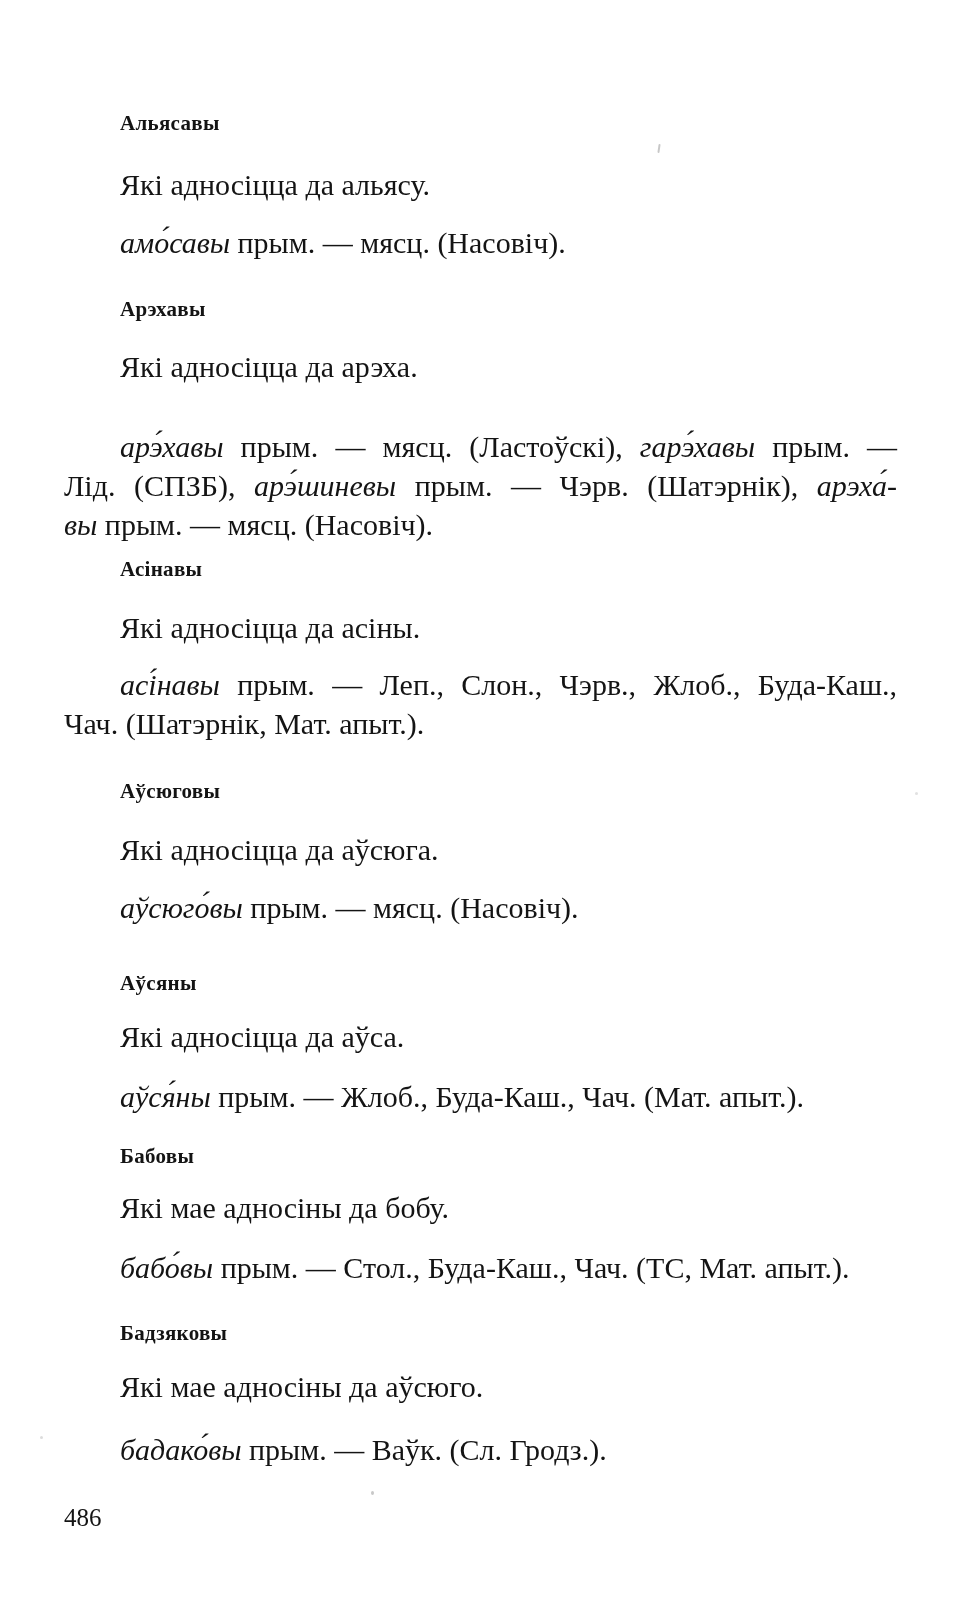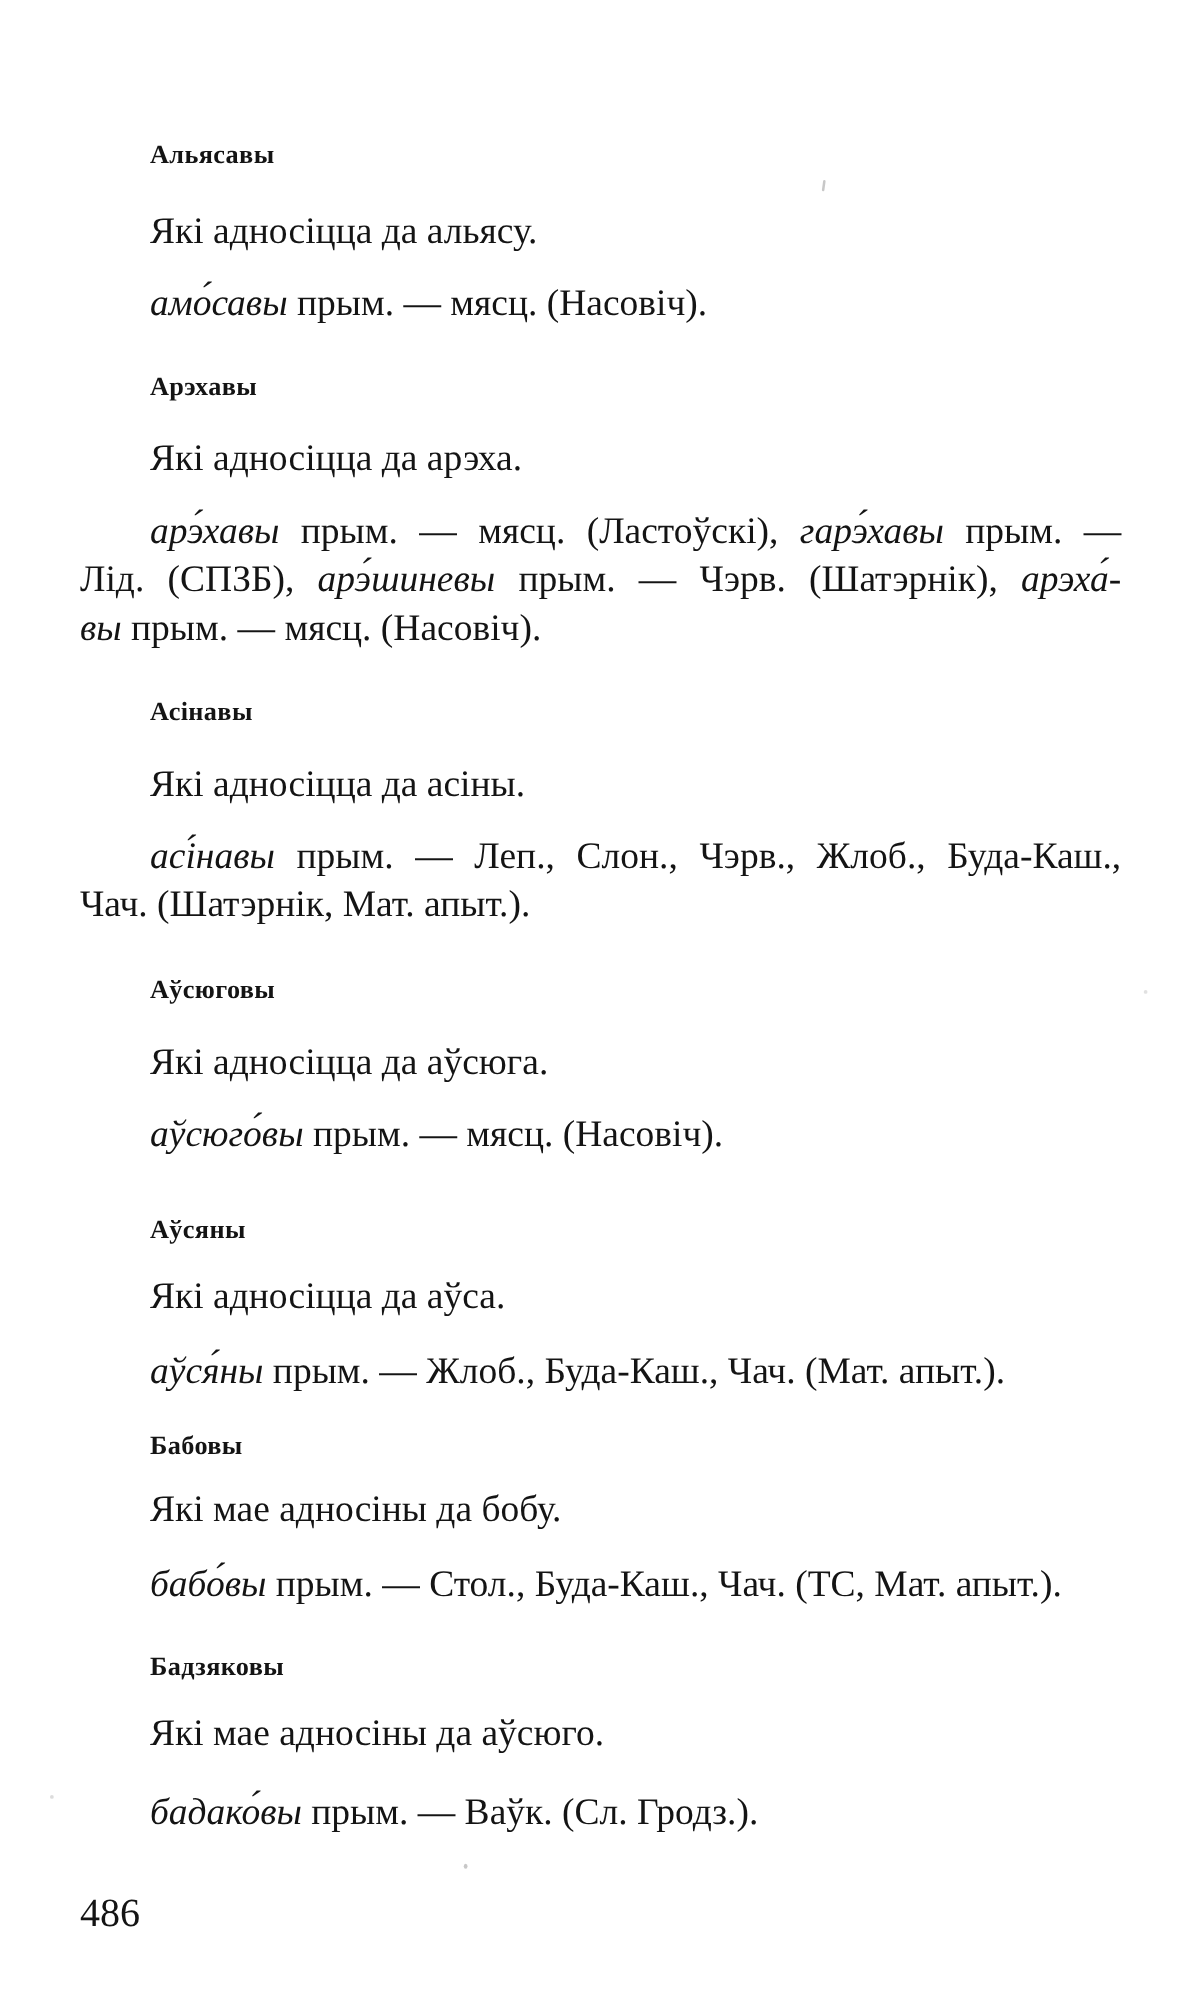--- a/index.html
+++ b/index.html
@@ -36,23 +36,22 @@
     text-align: justify;
     text-align-last: justify;
   }
   .it {
     font-style: italic;
   }
   .pagenum {
     position: absolute;
     left: 64px;
     top: 1498px;
-    font-size: 32px;
+    font-size: 25px;
     line-height: 39px;
-    margin-top: 13px;
   }
   .speck {
     position: absolute;
     background: #9a9a9a;
     opacity: 0.55;
     border-radius: 50%;
   }
   .s1 { left: 658px; top: 144px; width: 2px; height: 9px; border-radius: 1px; transform: rotate(8deg); }
   .s2 { left: 371px; top: 1491px; width: 3px; height: 4px; }
   .s3 { left: 40px;  top: 1436px; width: 3px; height: 3px; opacity: 0.35; }
@@ -63,21 +62,21 @@
 
 <div class="page">
   <div id="entries">
       <div class="block hw ind" style="top: 104px;">Альясавы</div>
       <div class="block ind" style="top: 165px;">Які адносіцца да альясу.</div>
       <div class="block" style="top: 223px;">
         <div class="line ind"><span class="it">амо́савы</span><span> прым. — мясц. (Насовіч).</span></div>
       </div>
       <div class="block hw ind" style="top: 290px;">Арэхавы</div>
       <div class="block ind" style="top: 347px;">Які адносіцца да арэха.</div>
-      <div class="block" style="top: 405px;">
+      <div class="block" style="top: 427px;">
         <div class="line just ind"><span class="it">арэ́хавы</span><span> прым. — мясц. (Ластоўскі), </span><span class="it">гарэ́хавы</span><span> прым. —</span></div>
         <div class="line just"><span>Лід. (СПЗБ), </span><span class="it">арэ́шиневы</span><span> прым. — Чэрв. (Шатэрнік), </span><span class="it">арэха́-</span></div>
         <div class="line"><span class="it">вы</span><span> прым. — мясц. (Насовіч).</span></div>
       </div>
       <div class="block hw ind" style="top: 550px;">Асінавы</div>
       <div class="block ind" style="top: 608px;">Які адносіцца да асіны.</div>
       <div class="block" style="top: 665px;">
         <div class="line just ind"><span class="it">асі́навы</span><span> прым. — Леп., Слон., Чэрв., Жлоб., Буда-Каш.,</span></div>
         <div class="line"><span>Чач. (Шатэрнік, Мат. апыт.).</span></div>
       </div>

